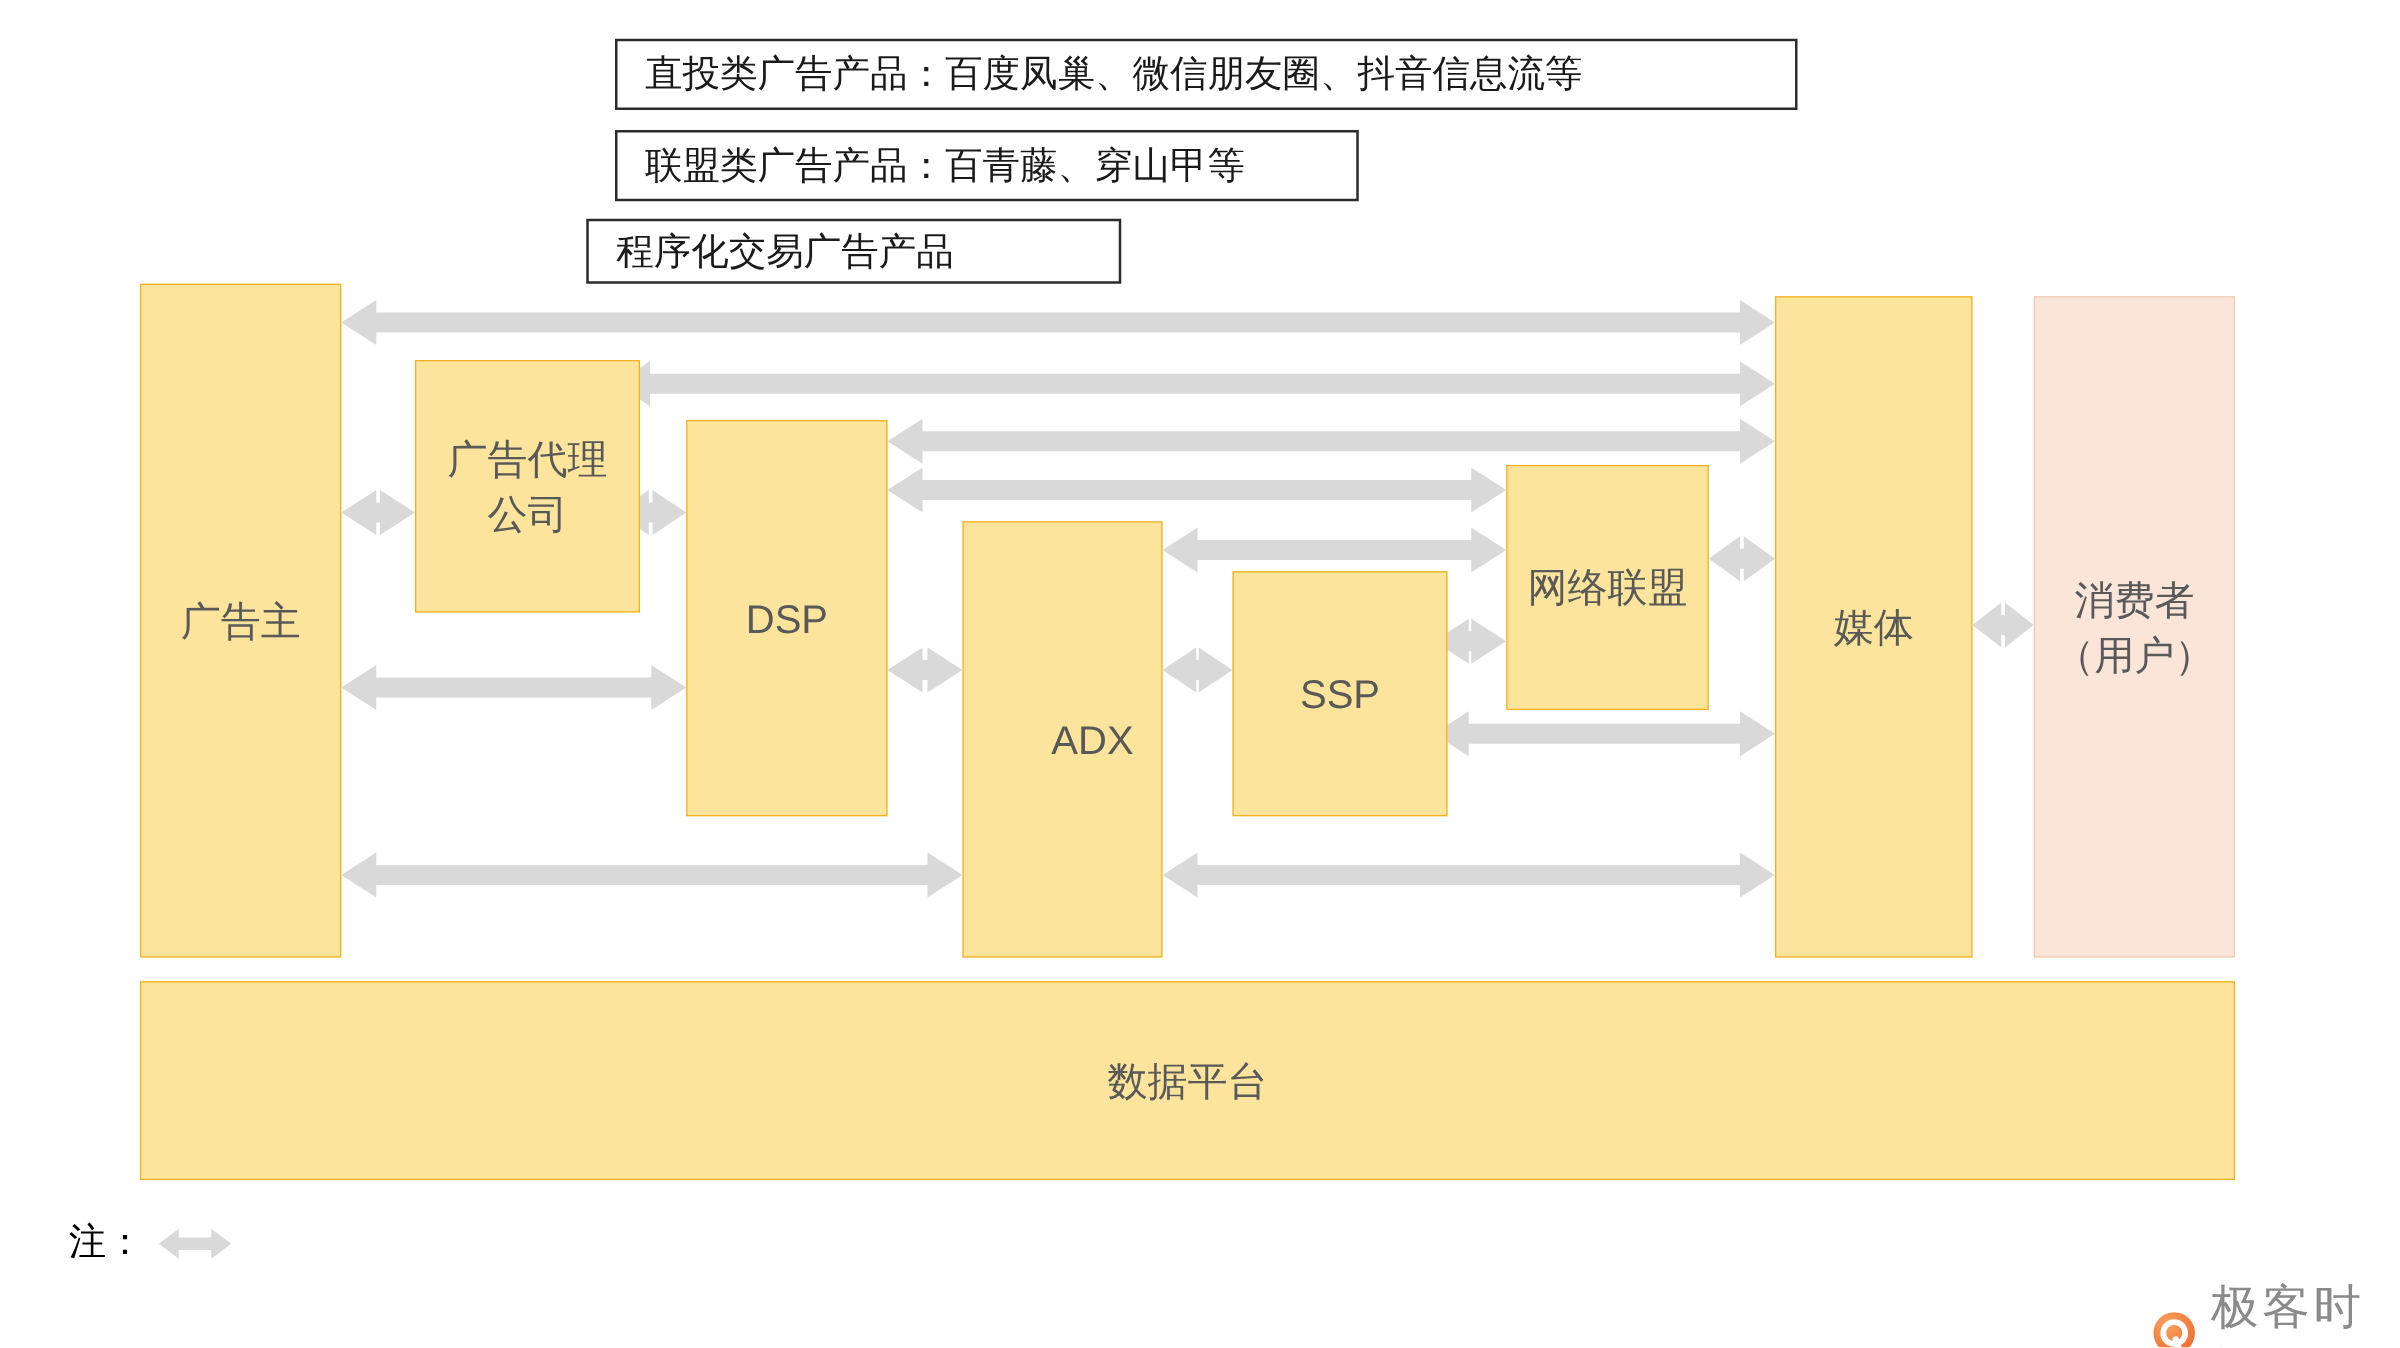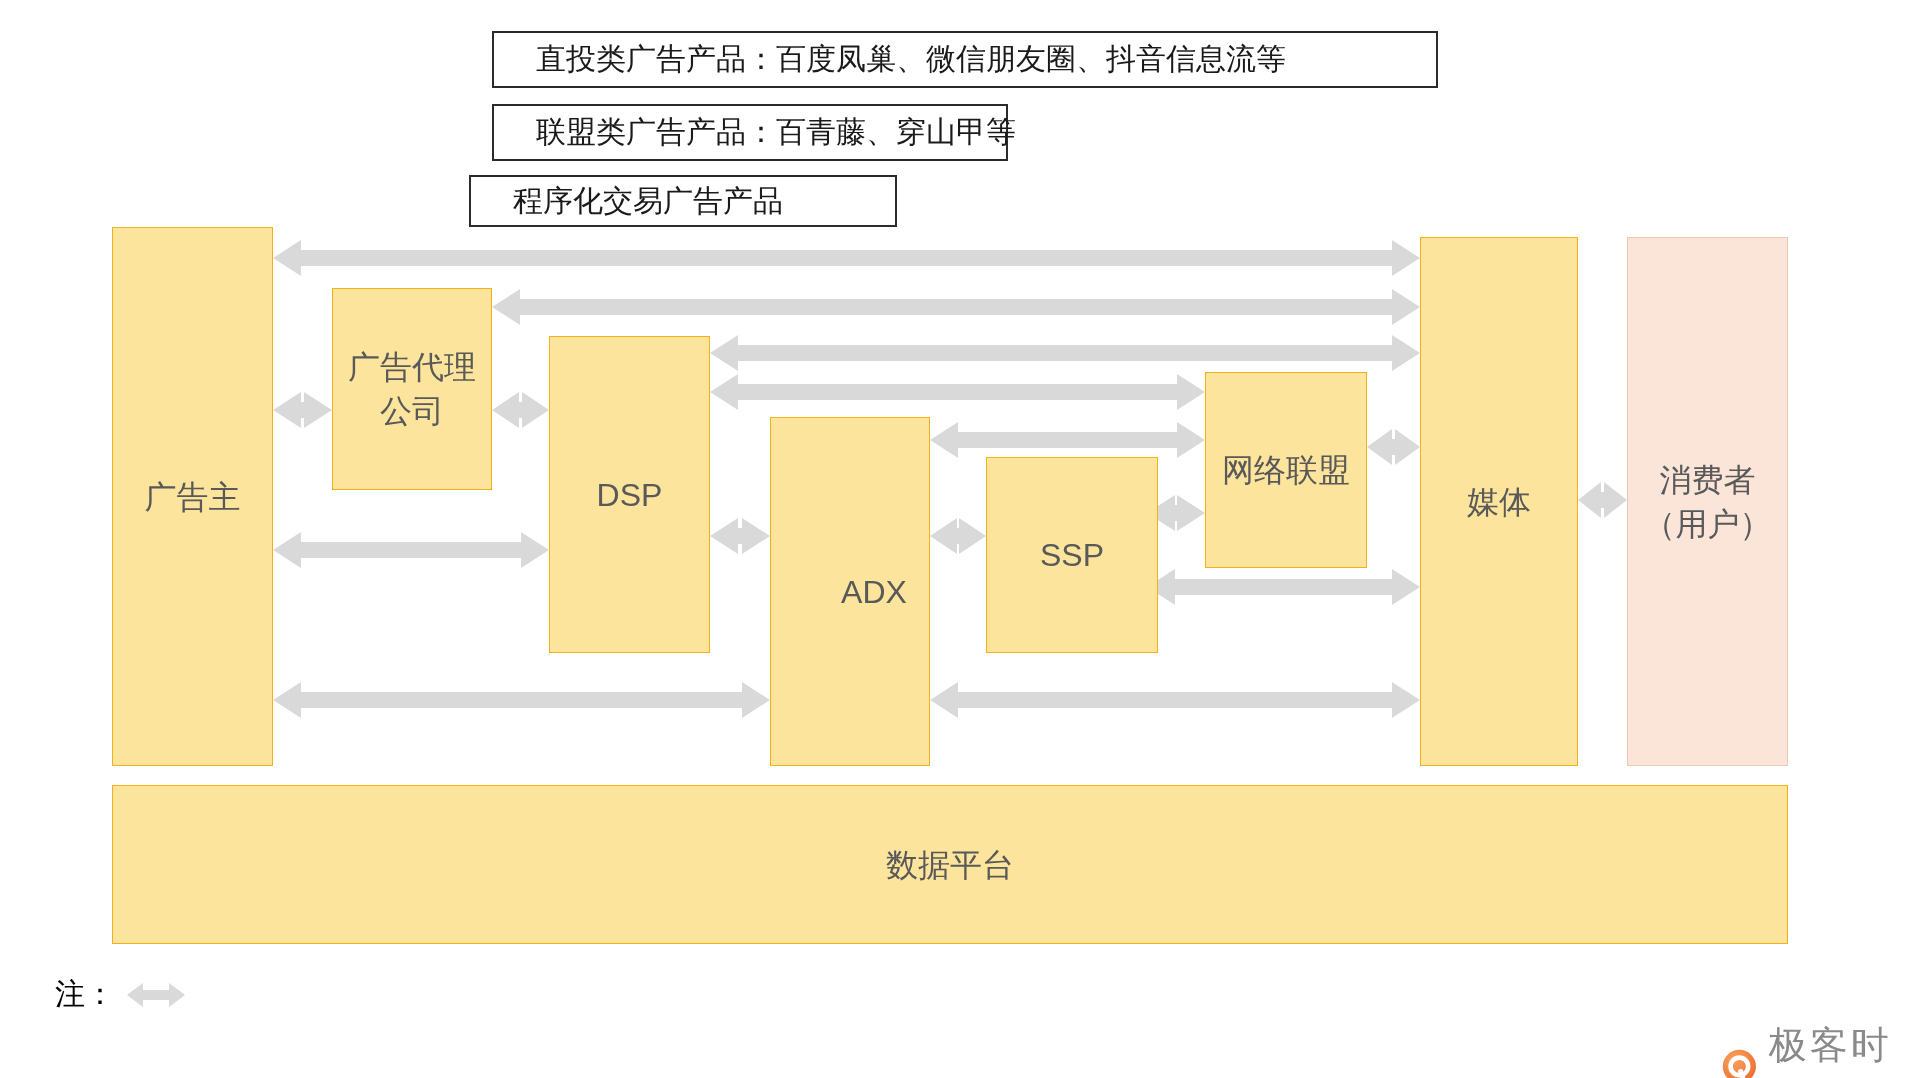--- a/index.html
+++ b/index.html
@@ -23,21 +23,21 @@
     font-family:"Liberation Sans","DejaVu Sans",sans-serif;
     overflow:hidden;
   }
   #arrow-layer{position:absolute;left:0;top:0;width:1920px;height:1078px;}
   .legend-box{
     position:absolute;
     background:#ffffff;
     border:2px solid var(--legend-border);
     box-sizing:border-box;
     display:flex;align-items:center;
-    padding-left:42px;
+    padding-left:22px;
     font-size:30px;
     color:var(--legend-text);
     white-space:nowrap;
   }
   .block{
     position:absolute;
     box-sizing:border-box;
     display:flex;flex-direction:column;
     align-items:center;justify-content:center;
     text-align:center;
@@ -89,30 +89,30 @@
       <polygon points="273,550 301,532 301,542 521,542 521,532 549,550 521,568 521,558 301,558 301,568" fill="#D9D9D9"></polygon>
       <polygon points="1147,587 1175,569 1175,579 1392,579 1392,569 1420,587 1392,605 1392,595 1175,595 1175,605" fill="#D9D9D9"></polygon>
       <polygon points="273,700 301,682 301,692 742,692 742,682 770,700 742,718 742,708 301,708 301,718" fill="#D9D9D9"></polygon>
       <polygon points="930,700 958,682 958,692 1392,692 1392,682 1420,700 1392,718 1392,708 958,708 958,718" fill="#D9D9D9"></polygon>
     </svg>
 
   <div id="diagram">
       <div class="legend-box" style="left: 492px; top: 31px; width: 946px; height: 57px;">
         <span>直投类广告产品：百度凤巢、微信朋友圈、抖音信息流等</span>
       </div>
-      <div class="legend-box" style="left: 492px; top: 104px; width: 516px; height: 57px;">
+      <div class="legend-box" style="left: 492px; top: 104px; width: 595px; height: 57px;">
         <span>联盟类广告产品：百青藤、穿山甲等</span>
       </div>
       <div class="legend-box" style="left: 469px; top: 175px; width: 428px; height: 52px;">
         <span>程序化交易广告产品</span>
       </div>
       <div class="block yellow" style="left: 112px; top: 227px; width: 161px; height: 539px;">
         <div>广告主</div>
       </div>
-      <div class="block yellow" style="left: 332px; top: 288px; width: 160px; height: 202px;">
+      <div class="block yellow" style="left: 332px; top: 288px; width: 180px; height: 202px;">
         <div>广告代理</div>
         <div>公司</div>
       </div>
       <div class="block yellow" style="left: 549px; top: 336px; width: 161px; height: 317px;">
         <div>DSP</div>
       </div>
       <div class="block yellow" style="left: 770px; top: 417px; width: 160px; height: 349px; padding-left: 48px;">
         <div>ADX</div>
       </div>
       <div class="block yellow" style="left: 986px; top: 457px; width: 172px; height: 196px;">

